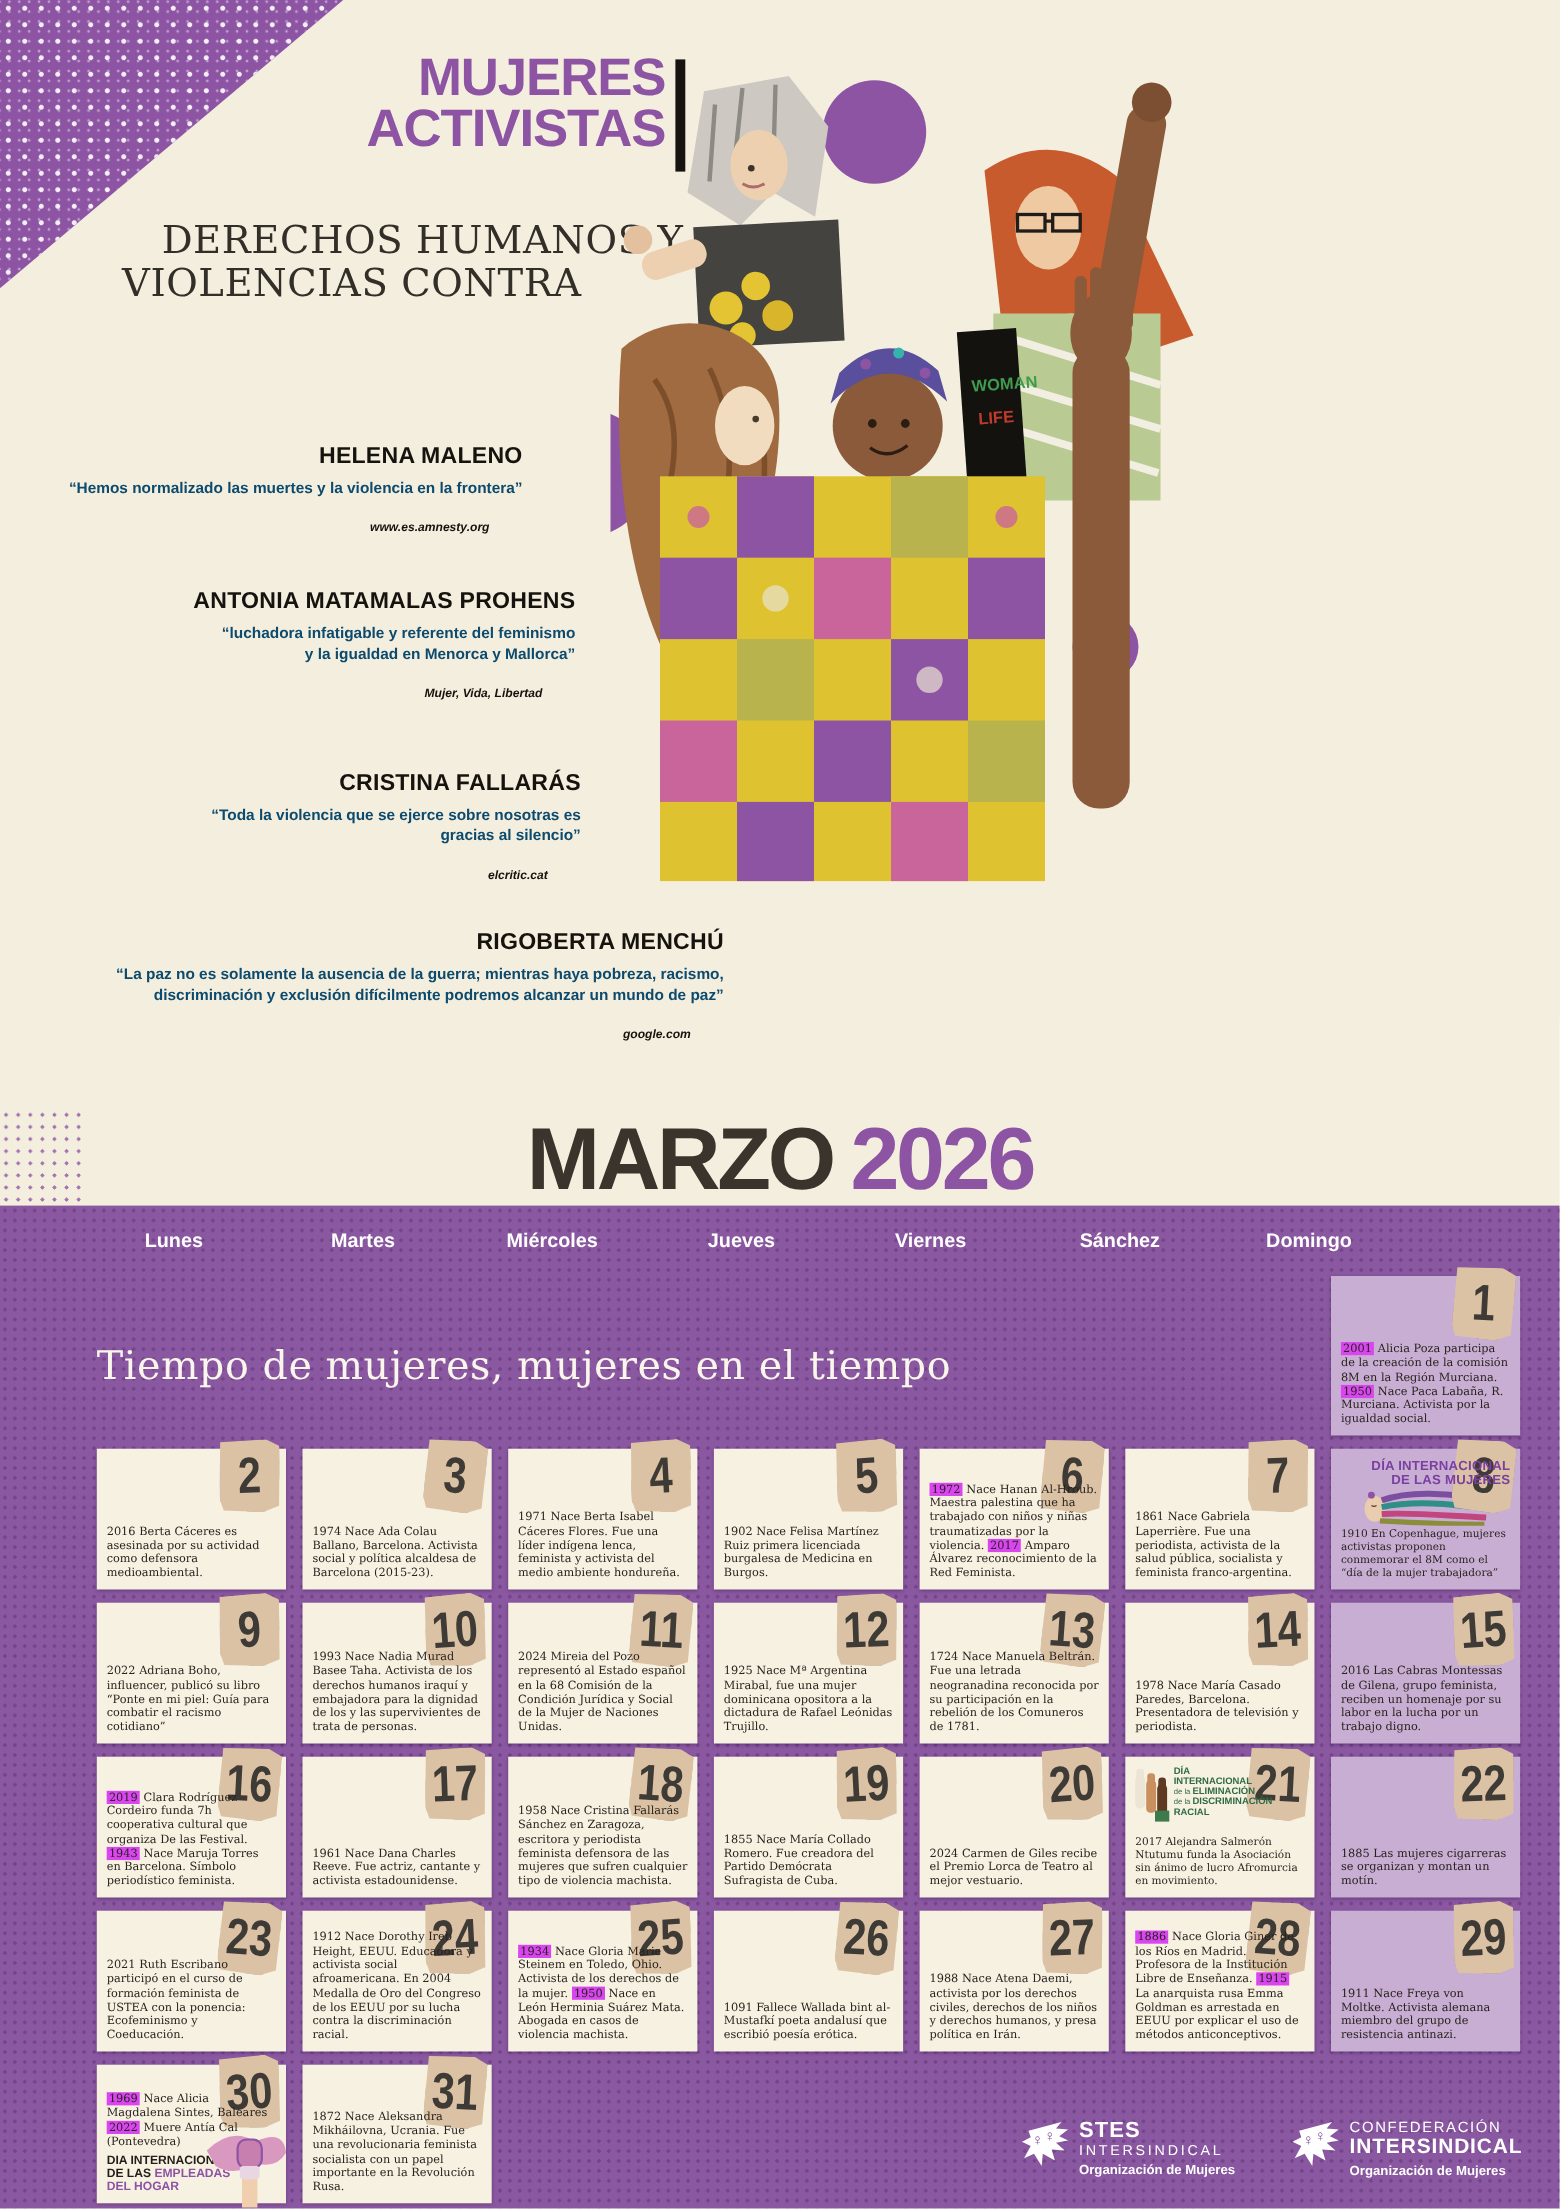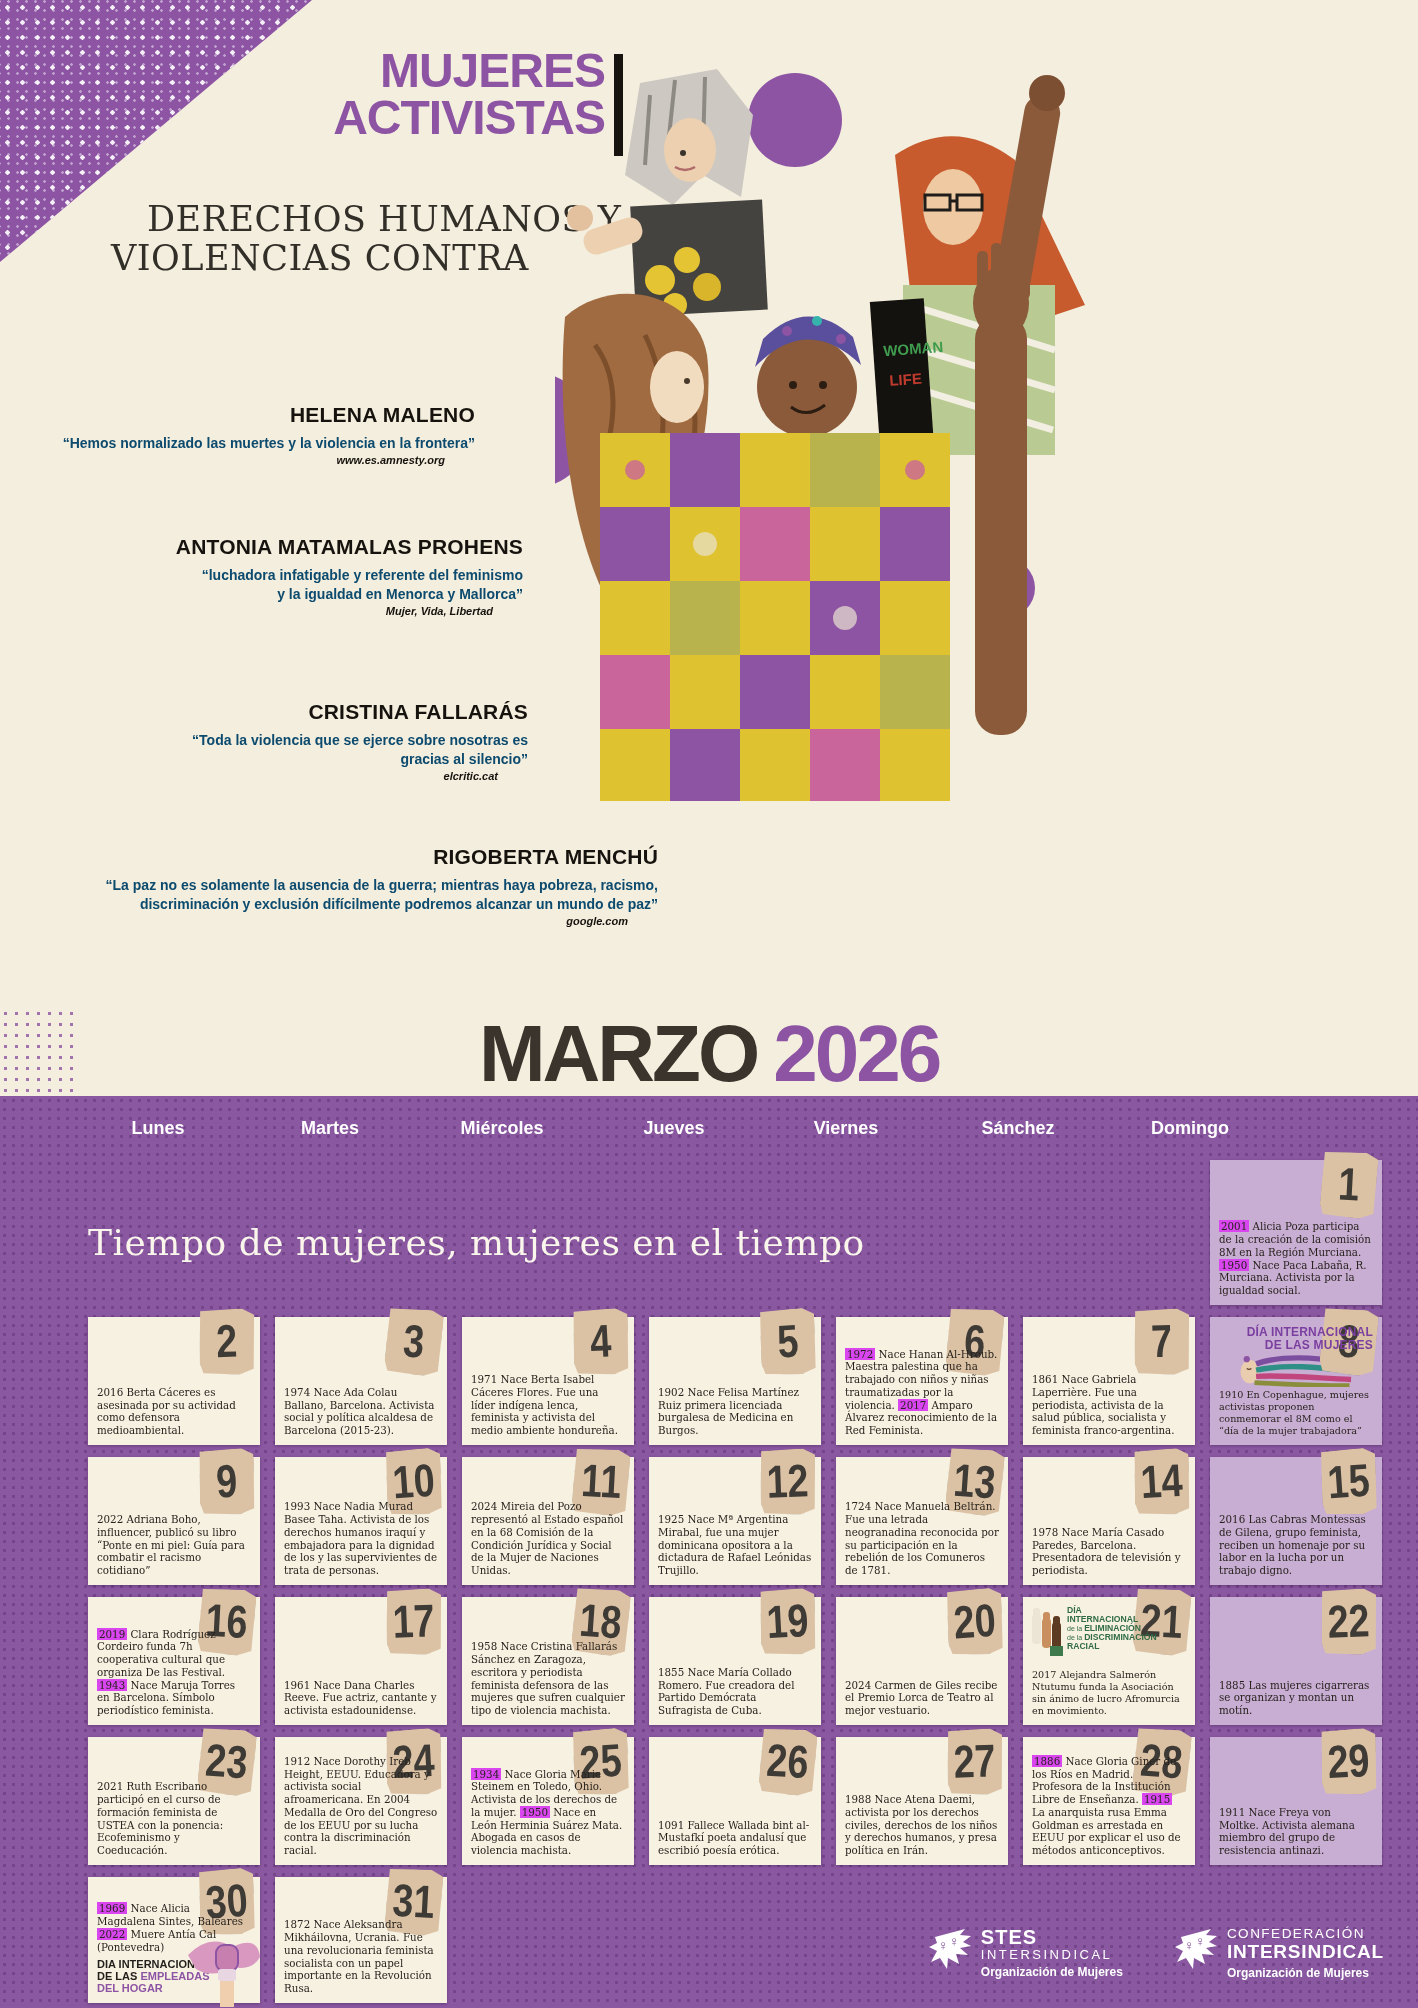--- a/index.html
+++ b/index.html
@@ -28,21 +28,21 @@
   .quote-item{position:absolute;text-align:right;}
   .quote-item:nth-of-type(1){top:403px;right:943px;width:470px;}
   .quote-item:nth-of-type(2){top:535px;right:895px;width:470px;}
   .quote-item:nth-of-type(3){top:700px;right:890px;width:440px;}
   .quote-item:nth-of-type(4){top:845px;right:760px;width:610px;}
   .q-name{font-size:21px;font-weight:700;color:#16120e;letter-spacing:.2px;}
   .q-text{font-size:14px;font-weight:700;color:#0c4a6e;line-height:1.35;margin-top:7px;
           margin-left:auto;}
   .quote-item:nth-of-type(2) .q-text{max-width:330px;}
   .quote-item:nth-of-type(3) .q-text{max-width:370px;}
-  .q-src{font-size:11px;font-weight:700;font-style:italic;color:#16120e;margin-top:1px;margin-right:30px;}
+  .q-src{font-size:11px;font-weight:700;font-style:italic;color:#16120e;margin-top:21px;margin-right:30px;}
 
   
   .month-line{position:absolute;top:1008px;width:100%;text-align:center;font-weight:700;
     font-size:80px;letter-spacing:-3px;}
   .month-line .m{color:#3a342c;}
   .month-line .y{color:#8d54a4;margin-left:16px;}
 
   
   .dots-strip{position:absolute;left:0;top:1008px;width:80px;height:88px;
     background-image:radial-gradient(rgba(141,84,164,.8) 1.6px,transparent 1.9px);

